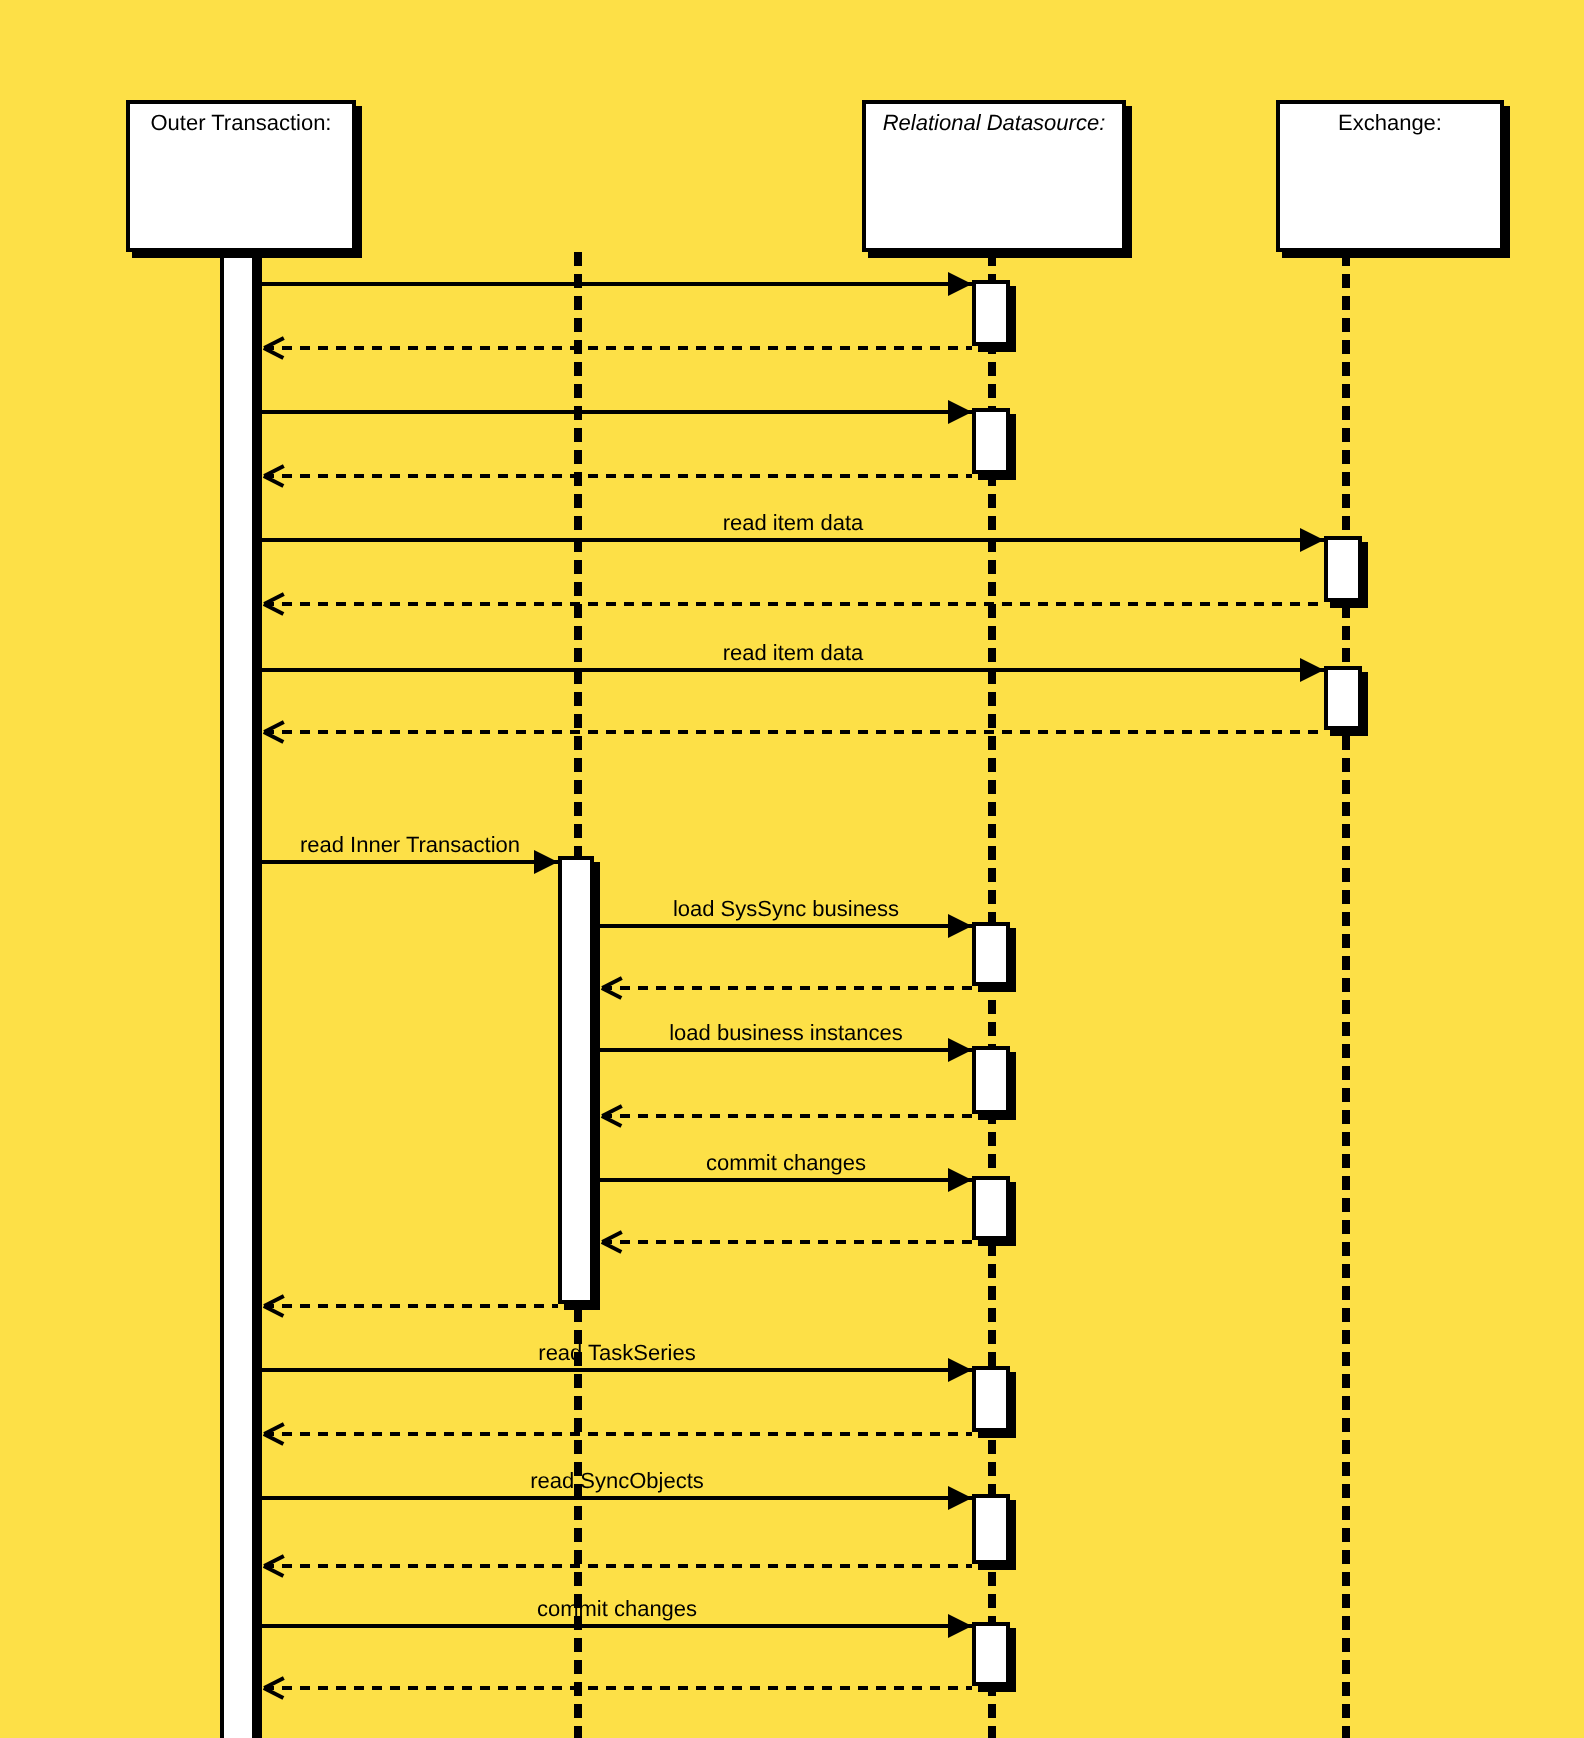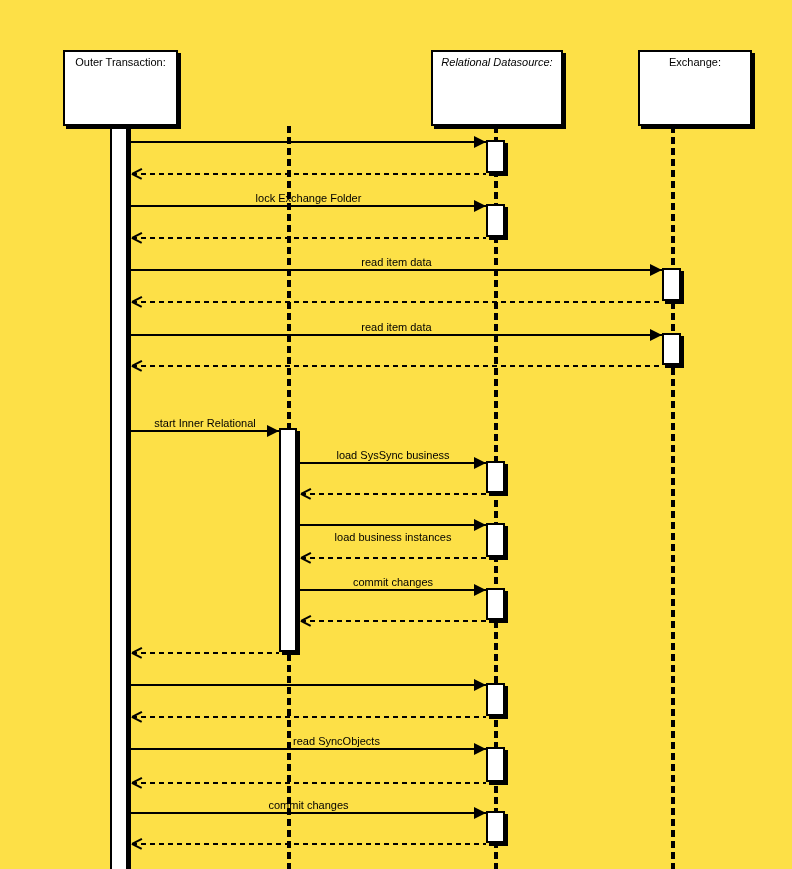--- a/index.html
+++ b/index.html
@@ -108,68 +108,68 @@
       </div>
     </div>
   <div class="layer messages">
       <div class="msg-line" style="left: 131px; top: 141px; width: 355px;"></div>
       <div class="arrow-solid" style="left: 474px; top: 136px;"></div>
       <div class="msg-line dashed" style="left: 132px; top: 173px; width: 354px;"></div>
       <div class="arrow-open-part" style="left: 132px; top: 173px; transform: rotate(-27deg);"></div>
       <div class="arrow-open-part" style="left: 132px; top: 173px; transform: rotate(27deg);"></div>
       <div class="msg-line" style="left: 131px; top: 205px; width: 355px;"></div>
       <div class="arrow-solid" style="left: 474px; top: 200px;"></div>
-      <div class="msg-label" style="left: 131px; width: 355px; top: 191px;">lock Exchange Folder</div>
       <div class="msg-line dashed" style="left: 132px; top: 237px; width: 354px;"></div>
       <div class="arrow-open-part" style="left: 132px; top: 237px; transform: rotate(-27deg);"></div>
       <div class="arrow-open-part" style="left: 132px; top: 237px; transform: rotate(27deg);"></div>
       <div class="msg-line" style="left: 131px; top: 269px; width: 531px;"></div>
       <div class="arrow-solid" style="left: 650px; top: 264px;"></div>
       <div class="msg-label" style="left: 131px; width: 531px; top: 255px;">read item data</div>
       <div class="msg-line dashed" style="left: 132px; top: 301px; width: 530px;"></div>
       <div class="arrow-open-part" style="left: 132px; top: 301px; transform: rotate(-27deg);"></div>
       <div class="arrow-open-part" style="left: 132px; top: 301px; transform: rotate(27deg);"></div>
       <div class="msg-line" style="left: 131px; top: 334px; width: 531px;"></div>
       <div class="arrow-solid" style="left: 650px; top: 329px;"></div>
       <div class="msg-label" style="left: 131px; width: 531px; top: 320px;">read item data</div>
       <div class="msg-line dashed" style="left: 132px; top: 365px; width: 530px;"></div>
       <div class="arrow-open-part" style="left: 132px; top: 365px; transform: rotate(-27deg);"></div>
       <div class="arrow-open-part" style="left: 132px; top: 365px; transform: rotate(27deg);"></div>
       <div class="msg-line" style="left: 131px; top: 430px; width: 148px;"></div>
       <div class="arrow-solid" style="left: 267px; top: 425px;"></div>
-      <div class="msg-label" style="left: 131px; width: 148px; top: 416px;">start Inner Relational</div>
+      <div class="msg-label" style="left: 131px; width: 148px; top: 416px;">read Inner Transaction</div>
       <div class="msg-line" style="left: 300px; top: 462px; width: 186px;"></div>
       <div class="arrow-solid" style="left: 474px; top: 457px;"></div>
       <div class="msg-label" style="left: 300px; width: 186px; top: 448px;">load SysSync business</div>
       <div class="msg-line dashed" style="left: 301px; top: 493px; width: 185px;"></div>
       <div class="arrow-open-part" style="left: 301px; top: 493px; transform: rotate(-27deg);"></div>
       <div class="arrow-open-part" style="left: 301px; top: 493px; transform: rotate(27deg);"></div>
       <div class="msg-line" style="left: 300px; top: 524px; width: 186px;"></div>
       <div class="arrow-solid" style="left: 474px; top: 519px;"></div>
-      <div class="msg-label" style="left: 300px; width: 186px; top: 530px;">load business instances</div>
+      <div class="msg-label" style="left: 300px; width: 186px; top: 510px;">load business instances</div>
       <div class="msg-line dashed" style="left: 301px; top: 557px; width: 185px;"></div>
       <div class="arrow-open-part" style="left: 301px; top: 557px; transform: rotate(-27deg);"></div>
       <div class="arrow-open-part" style="left: 301px; top: 557px; transform: rotate(27deg);"></div>
       <div class="msg-line" style="left: 300px; top: 589px; width: 186px;"></div>
       <div class="arrow-solid" style="left: 474px; top: 584px;"></div>
       <div class="msg-label" style="left: 300px; width: 186px; top: 575px;">commit changes</div>
       <div class="msg-line dashed" style="left: 301px; top: 620px; width: 185px;"></div>
       <div class="arrow-open-part" style="left: 301px; top: 620px; transform: rotate(-27deg);"></div>
       <div class="arrow-open-part" style="left: 301px; top: 620px; transform: rotate(27deg);"></div>
       <div class="msg-line dashed" style="left: 132px; top: 652px; width: 147px;"></div>
       <div class="arrow-open-part" style="left: 132px; top: 652px; transform: rotate(-27deg);"></div>
       <div class="arrow-open-part" style="left: 132px; top: 652px; transform: rotate(27deg);"></div>
       <div class="msg-line" style="left: 131px; top: 684px; width: 355px;"></div>
       <div class="arrow-solid" style="left: 474px; top: 679px;"></div>
+      <div class="msg-label" style="left: 131px; width: 355px; top: 670px;">read TaskSeries</div>
       <div class="msg-line dashed" style="left: 132px; top: 716px; width: 354px;"></div>
       <div class="arrow-open-part" style="left: 132px; top: 716px; transform: rotate(-27deg);"></div>
       <div class="arrow-open-part" style="left: 132px; top: 716px; transform: rotate(27deg);"></div>
       <div class="msg-line" style="left: 131px; top: 748px; width: 355px;"></div>
       <div class="arrow-solid" style="left: 474px; top: 743px;"></div>
-      <div class="msg-label" style="left: 131px; width: 355px; top: 734px; padding-left: 28px;">read SyncObjects</div>
+      <div class="msg-label" style="left: 131px; width: 355px; top: 734px;">read SyncObjects</div>
       <div class="msg-line dashed" style="left: 132px; top: 782px; width: 354px;"></div>
       <div class="arrow-open-part" style="left: 132px; top: 782px; transform: rotate(-27deg);"></div>
       <div class="arrow-open-part" style="left: 132px; top: 782px; transform: rotate(27deg);"></div>
       <div class="msg-line" style="left: 131px; top: 812px; width: 355px;"></div>
       <div class="arrow-solid" style="left: 474px; top: 807px;"></div>
       <div class="msg-label" style="left: 131px; width: 355px; top: 798px;">commit changes</div>
       <div class="msg-line dashed" style="left: 132px; top: 843px; width: 354px;"></div>
       <div class="arrow-open-part" style="left: 132px; top: 843px; transform: rotate(-27deg);"></div>
       <div class="arrow-open-part" style="left: 132px; top: 843px; transform: rotate(27deg);"></div>
     </div>

